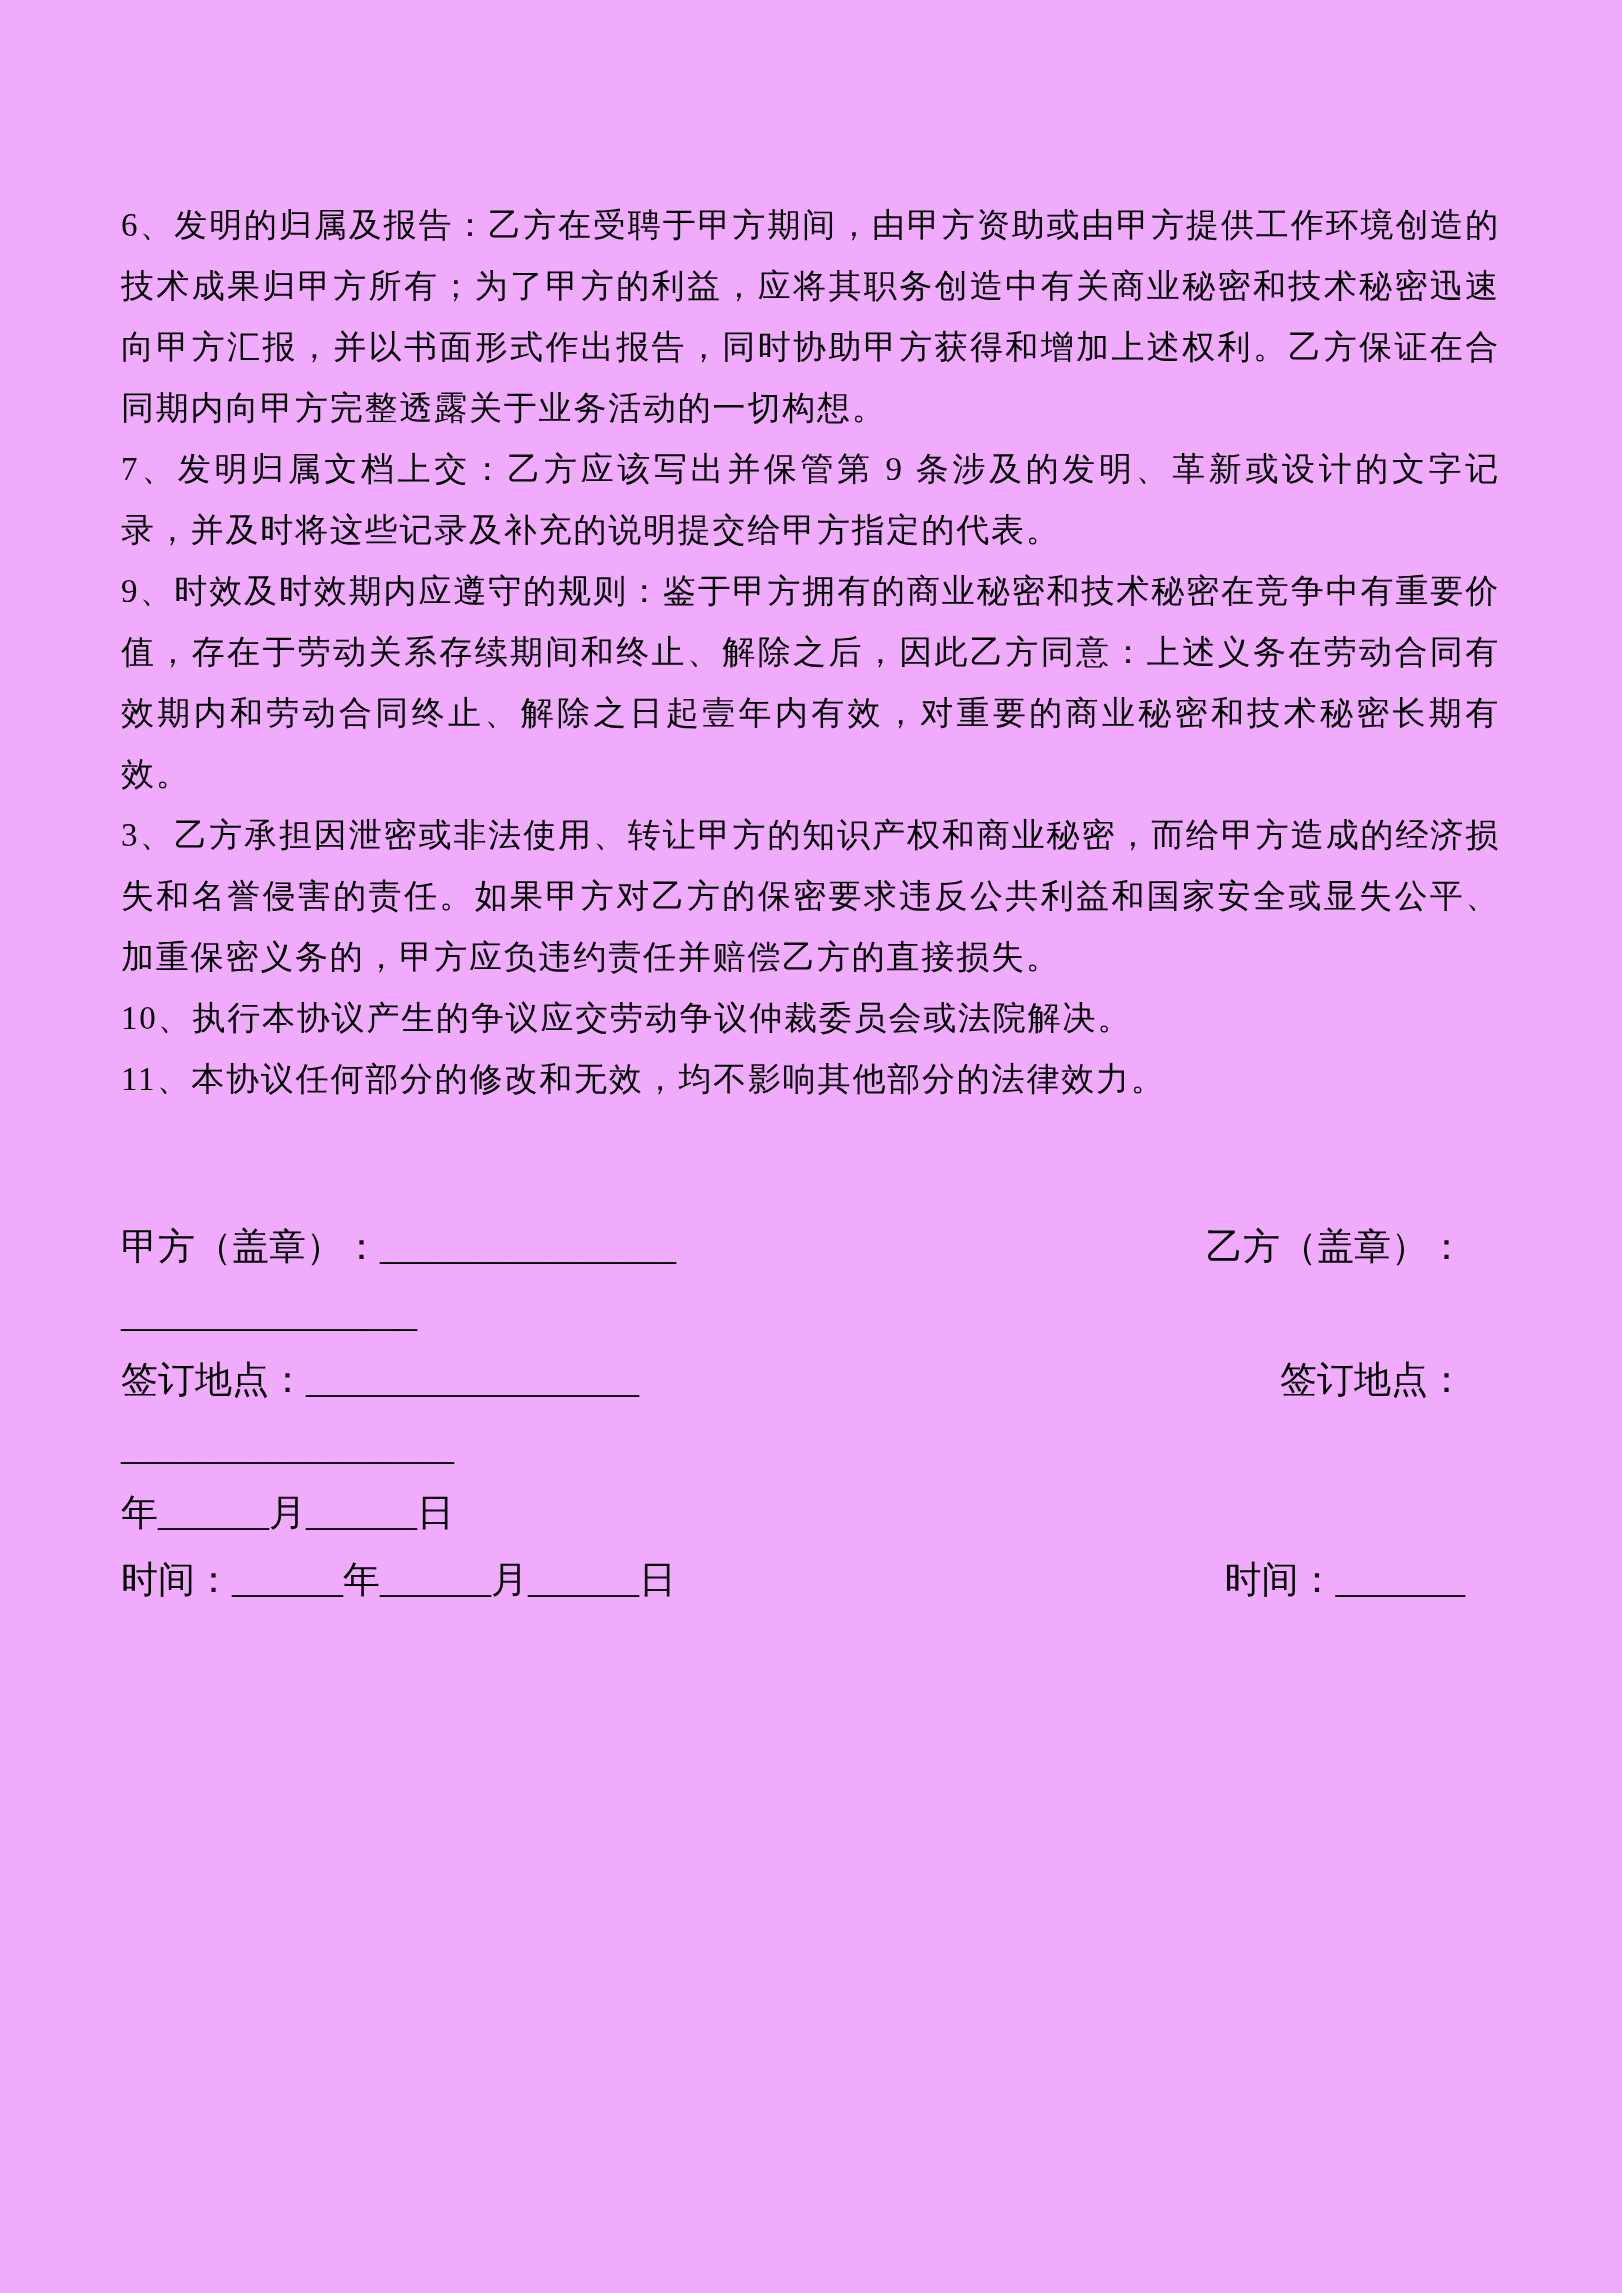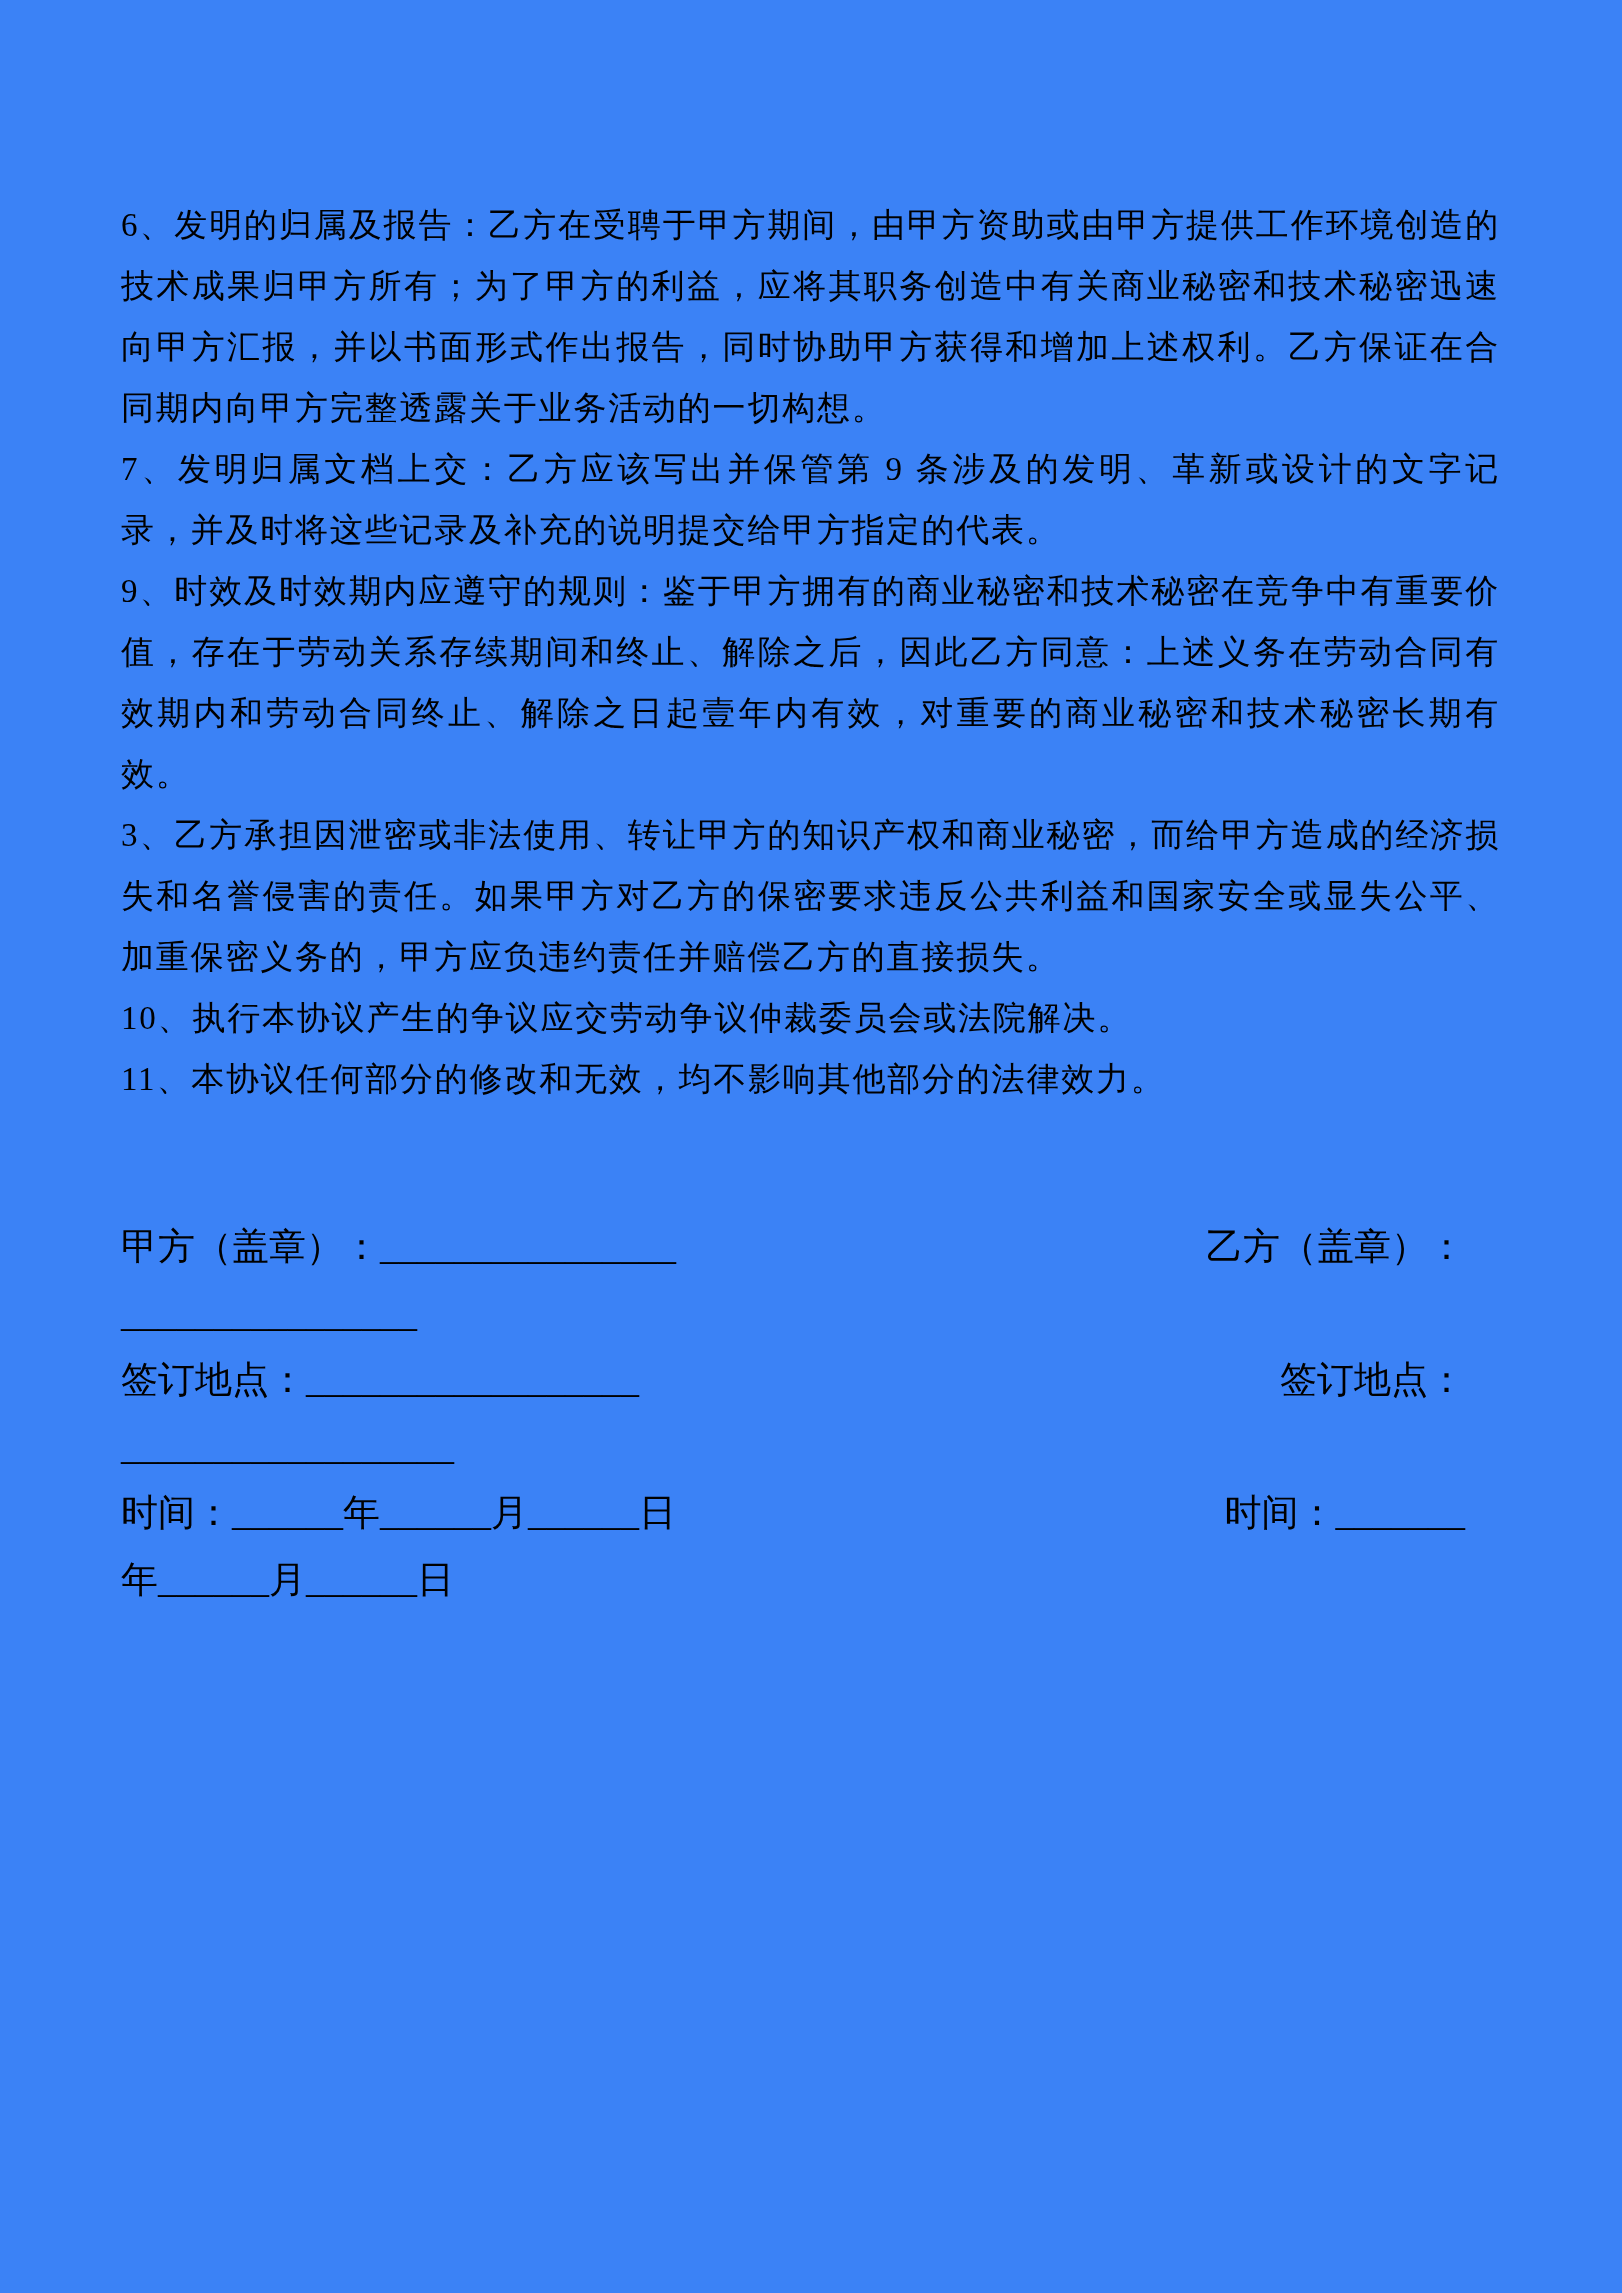--- a/index.html
+++ b/index.html
@@ -11,21 +11,21 @@
     width: 1623px;
     height: 2294px;
     position: relative;
     overflow: hidden;
     font-family: "Liberation Serif", "DejaVu Serif", serif;
     color: #000000;
   }
   .page {
     position: absolute;
     inset: 0;
-    background: #3b82f6;
+    background: #f0abfc;
     padding-left: 16px;
   }
   .body-text {
     position: absolute;
     left: 121px;
     top: 195px;
     width: 1379px;
     font-size: 33px;
     line-height: 61px;
     letter-spacing: 1.8px;
@@ -92,25 +92,25 @@
     <div class="sig-row">
       <span>签订地点：</span><span>__________________</span>
       <span class="sig-right">签订地点：</span>
     </div>
 
     <div class="sig-row">
       <span>__________________</span>
     </div>
 
     <div class="sig-row">
-      <span>时间：</span><span>______年______月______日</span>
-      <span class="sig-right"><span>时间：</span><span>_______</span></span>
+      <span>年______月______日</span>
     </div>
 
     <div class="sig-row">
-      <span>年______月______日</span>
+      <span>时间：</span><span>______年______月______日</span>
+      <span class="sig-right"><span>时间：</span><span>_______</span></span>
     </div>
 
   </div>
 
 
 </div>
 
 
 </body></html>

